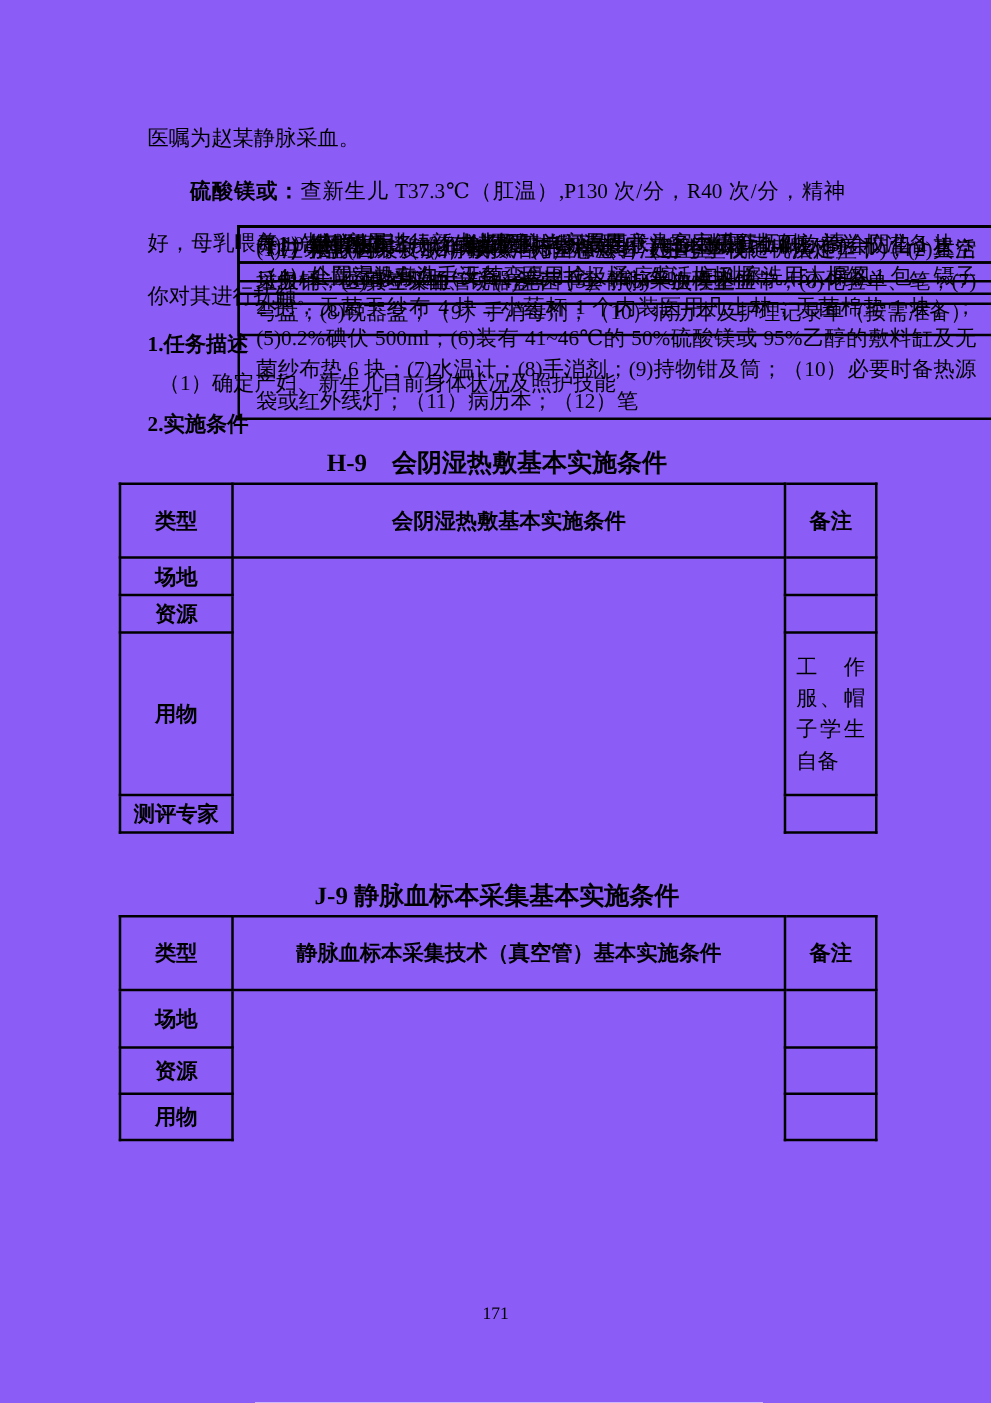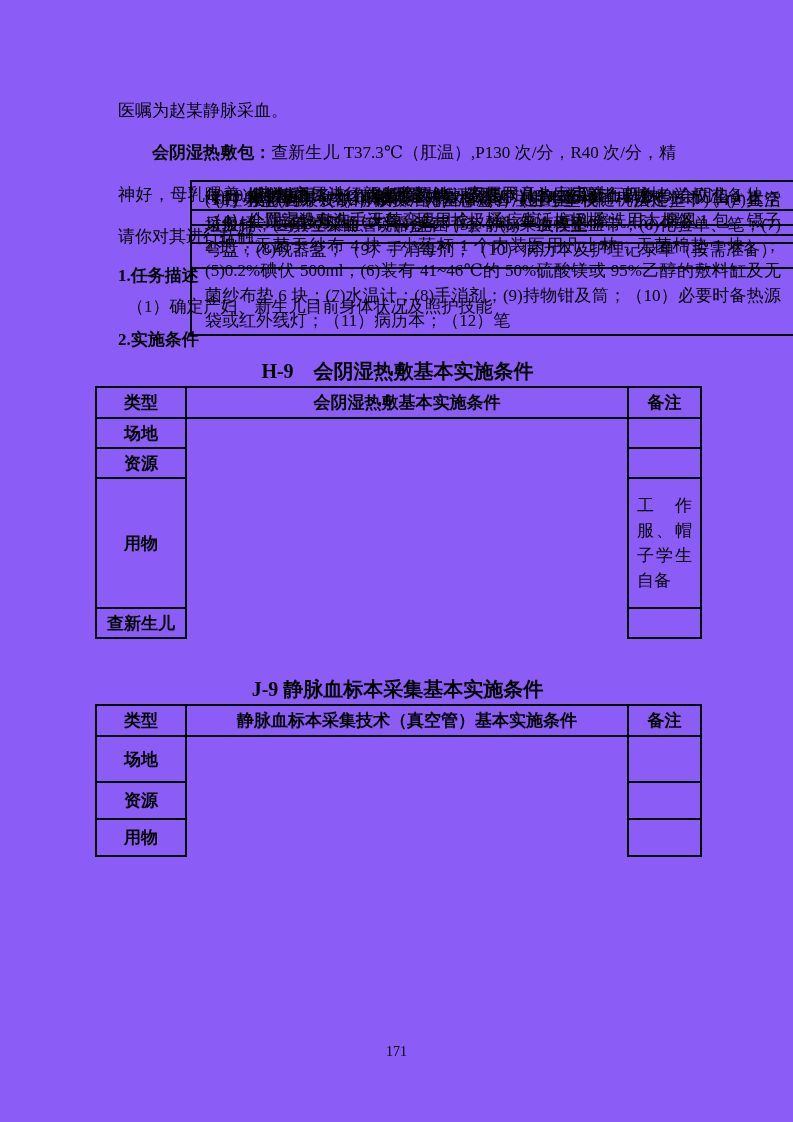--- a/index.html
+++ b/index.html
@@ -61,21 +61,21 @@
   col.c-main { width: 442px; }
   col.c-note { width: 73px; }
   th, td {
     border: 2px solid #000000;
     line-height: 25px;
     vertical-align: middle;
   }
   th {
     font-weight: bold;
     text-align: center;
-    padding: 2px 4px;
+    padding: 16px 4px;
   }
   td.label {
     text-align: center;
     font-weight: bold;
     padding: 1px 2px;
   }
   td.content {
     padding: 1px 12px 1px 13px;
     text-align: justify;
   }
@@ -101,21 +101,21 @@
 <body>
 
 <div class="page">
   <div class="content">
 
     <div class="text-block">
       <p class="para">
         <span>医嘱为赵某静脉采血。</span>
       </p>
       <p class="para indent">
-        <span class="bold-run">会阴湿热敷包：</span><span>查新生儿 T37.3℃（肛温）,P130 次/分，R40 次/分，精神好，母乳喂养。告知家属进行新生儿抚触。家属同意为宝宝进行抚触，请你对其进行抚触。</span>
+        <span class="bold-run">硫酸镁或：</span><span>查新生儿 T37.3℃（肛温）,P130 次/分，R40 次/分，精神好，母乳喂养。告知家属进行新生儿抚触。家属同意为宝宝进行抚触，请你对其进行抚触。</span>
       </p>
       <div class="sect">1.任务描述</div>
       <div class="item">（1）确定产妇、新生儿目前身体状况及照护技能</div>
       <div class="sect">2.实施条件</div>
     </div>
 
     <div class="table-title">H-9　会阴湿热敷基本实施条件</div>
 
     <table class="t1">
       <colgroup>
@@ -138,21 +138,21 @@
           <td class="label">资源</td>
           <td class="content">（1）床单位；（2）会阴湿热敷模型；（3）志愿者（主考学校准备）；（4）处置室设有洗手设备、医用垃圾桶、生活垃圾桶；（5）屏风</td>
           <td class="note"></td>
         </tr>
         <tr>
           <td class="label">用物</td>
           <td class="content">(1)一次性垫巾 2 块（或者橡胶单、治疗巾）；(2)手套 1 副；(3)会阴垫 1 块；（4）会阴湿热敷包（无菌弯盘 2 个，治疗碗，妇科擦洗用大棉签 1 包，镊子 2 把，无菌干纱布 4 块，小药杯 1 个内装医用凡士林，无菌棉垫 1 块）；(5)0.2%碘伏 500ml；(6)装有 41~46℃的 50%硫酸镁或 95%乙醇的敷料缸及无菌纱布垫 6 块；(7)水温计；(8)手消剂；(9)持物钳及筒；（10）必要时备热源袋或红外线灯；（11）病历本；（12）笔</td>
           <td class="note">工作服、帽子学生自备</td>
         </tr>
         <tr>
-          <td class="label">查新生儿</td>
+          <td class="label">测评专家</td>
           <td class="content">每 10 名学生配备一名考评员，考评员要求具备中级以上职称。</td>
           <td class="note"></td>
         </tr>
       </tbody>
     </table>
 
     <div class="t2-wrap">
       <div class="table-title">J-9 静脉血标本采集基本实施条件</div>
 
       <table class="t2">

